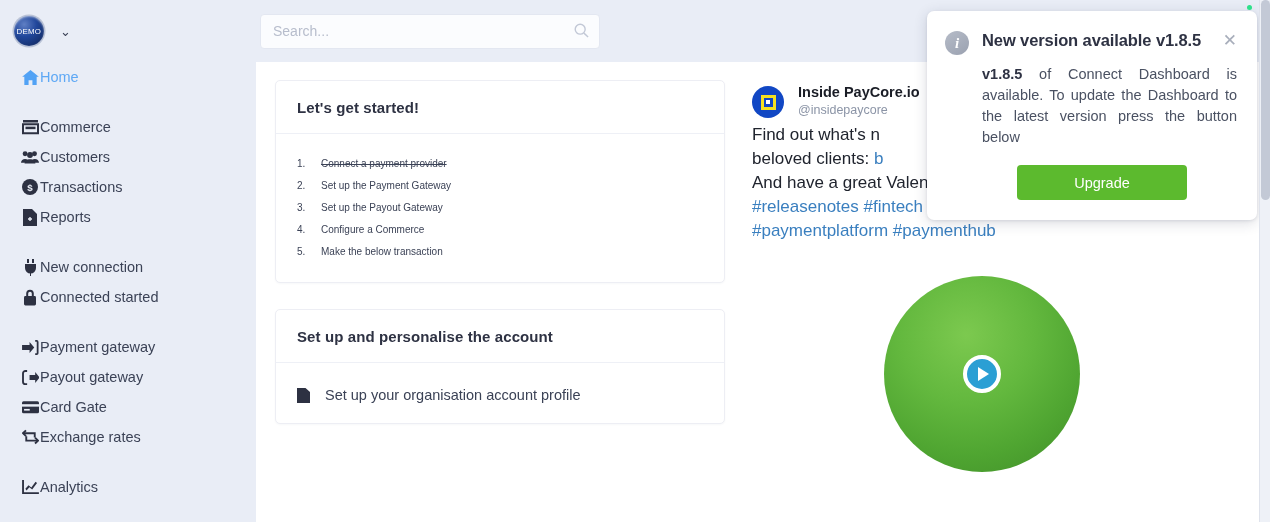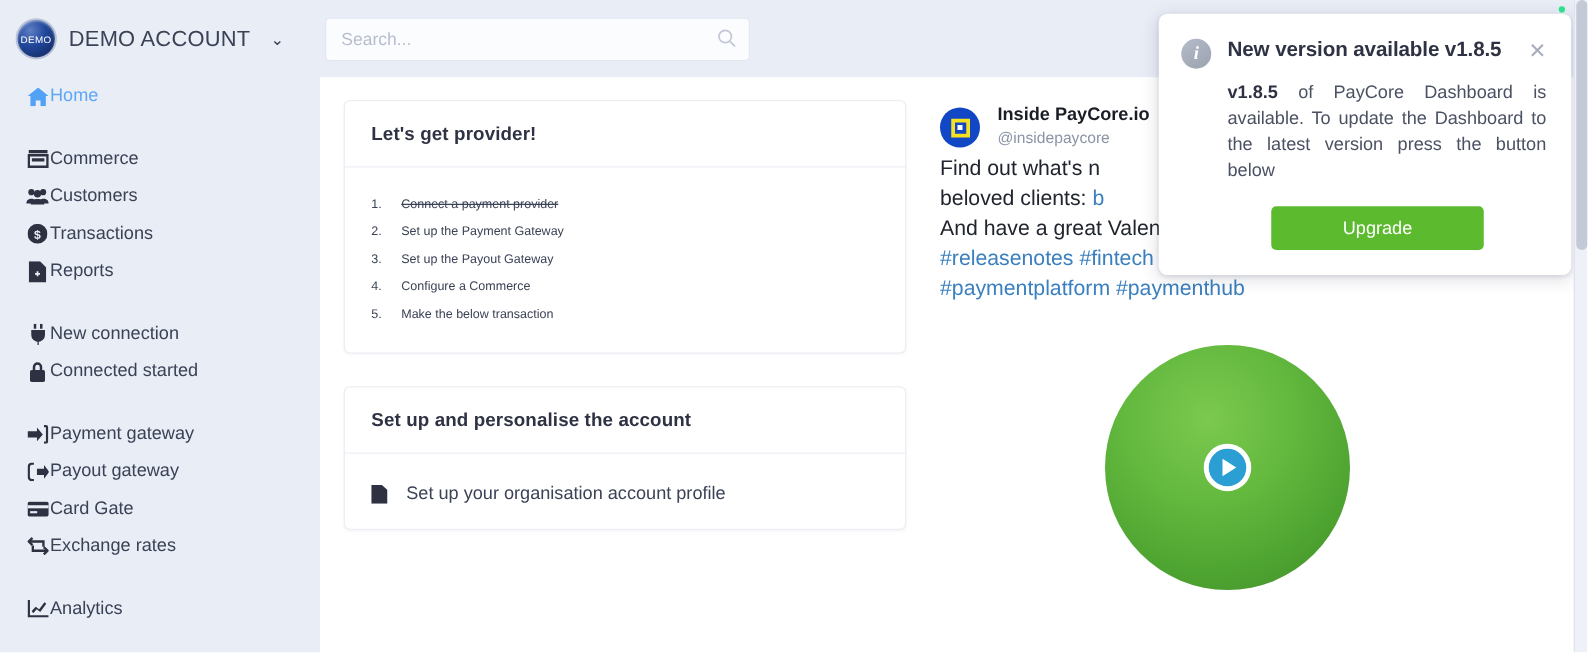--- a/index.html
+++ b/index.html
@@ -316,21 +316,20 @@
 <body>
 
 <div class="app">
 
   <aside class="sidebar">
 
     <div class="brand">
       <div class="brand-logo">
         <span>DEMO</span>
       </div>
-      <div class="brand-name">DEMO ACCOUNT</div>
       <div class="brand-caret">⌄</div>
     </div>
 
     <div class="nav-group">
       <div class="nav-item active">
         <span class="ico">
           <svg width="17" height="15" viewBox="0 0 20 18" fill="currentColor">
               <path d="M10 0 0 8.2h2.6V18h5.1v-5.6h4.6V18h5.1V8.2H20z"></path>
             </svg>
         </span>
@@ -478,21 +477,21 @@
             </svg>
         </span>
       </div>
     </div>
 
     <div class="content">
 
       <div class="col-left">
 
         <div class="card">
-          <div class="card-head">Let's get provider!</div>
+          <div class="card-head">Let's get started!</div>
           <div class="card-body">
             <ol class="steps">
               <li class="done">
                 <span class="step-text">Connect a payment provider</span>
               </li>
               <li>
                 <span class="step-text">Set up the Payment Gateway</span>
               </li>
               <li>
                 <span class="step-text">Set up the Payout Gateway</span>
@@ -560,21 +559,21 @@
 
   <div class="toast">
     <div class="toast-top">
       <span class="toast-info">
         <span>i</span>
       </span>
       <div class="toast-title">New version available v1.8.5</div>
       <div class="toast-close">✕</div>
     </div>
     <div class="toast-msg">
-      <b>v1.8.5</b><span> of PayCore Dashboard is available. To update the Dashboard to the latest version press the button below</span>
+      <b>v1.8.5</b><span> of Connect Dashboard is available. To update the Dashboard to the latest version press the button below</span>
     </div>
     <button class="toast-btn">Upgrade</button>
   </div>
 
   <div class="vscroll">
     <div class="thumb"></div>
   </div>
 
 </div>
 

